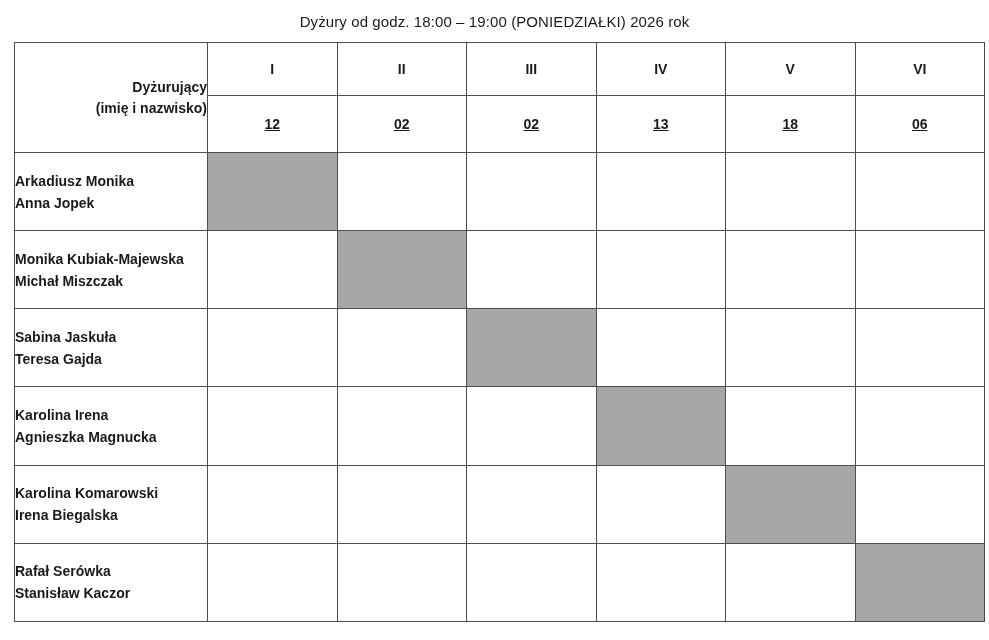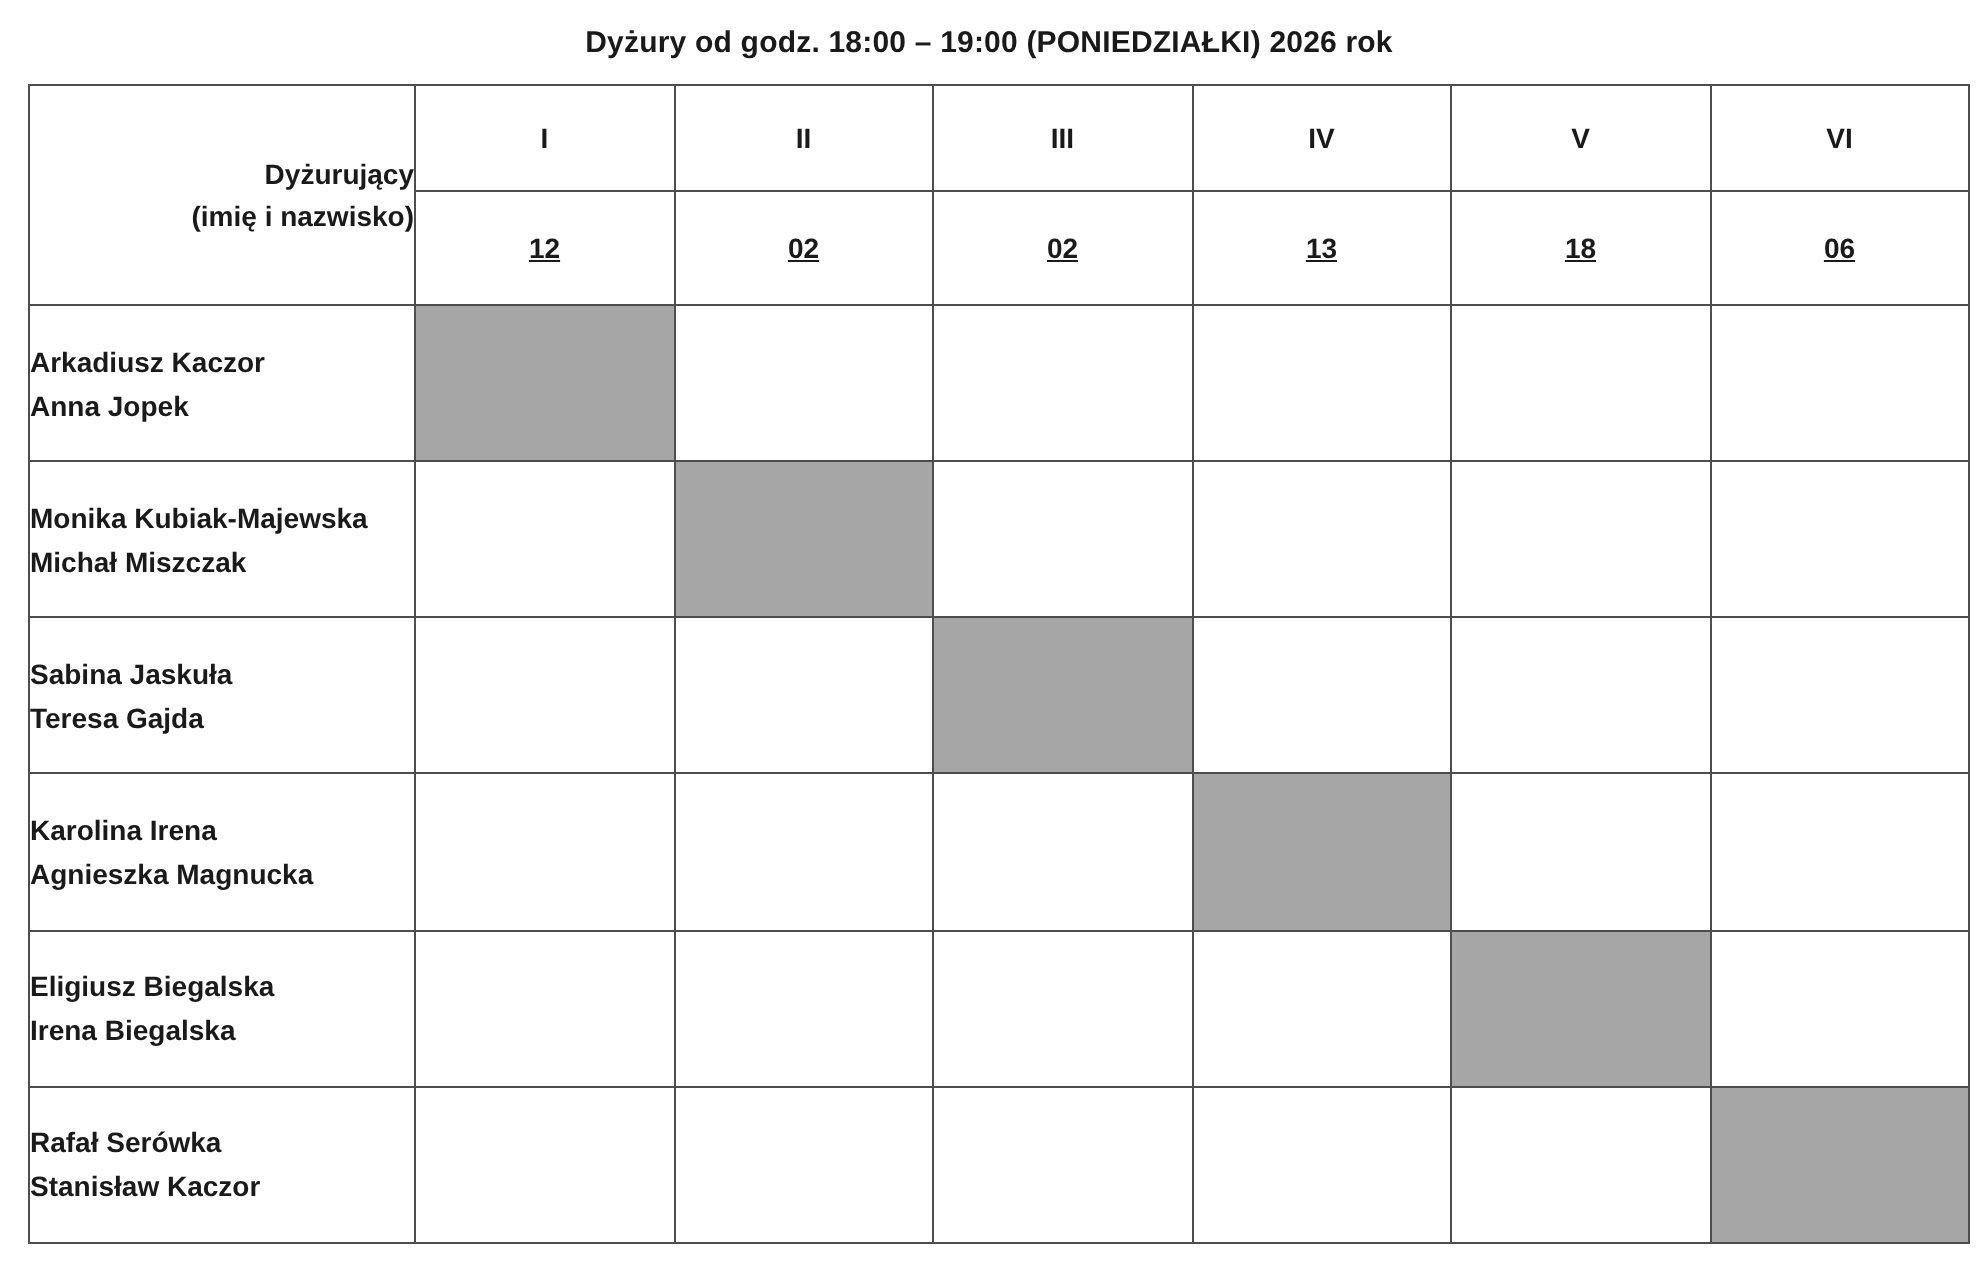--- a/index.html
+++ b/index.html
@@ -11,21 +11,21 @@
     margin:0;padding:0;background:#ffffff;
     font-family:"Liberation Sans",sans-serif;
     color:var(--text);
   }
   .page{
     width:989px;height:640px;box-sizing:border-box;
     background:#ffffff;overflow:hidden;
   }
   .title{
     height:42px;display:flex;align-items:center;justify-content:center;
-    font-weight:700;font-size:15px;letter-spacing:.1px;
+    font-weight:400;font-size:15px;letter-spacing:.1px;
   }
   table.schedule{
     border-collapse:collapse;table-layout:fixed;
     margin-left:14px;
     width:971px;height:580px;
   }
   table.schedule th, table.schedule td{
     border:1px solid var(--border);
     padding:0;
     font-size:14px;
@@ -77,21 +77,21 @@
         <tr class="number-row">
           <th class="num">12</th>
           <th class="num">02</th>
           <th class="num">02</th>
           <th class="num">13</th>
           <th class="num">18</th>
           <th class="num">06</th>
         </tr>
         <tr>
           <td class="names">
-            <div>Arkadiusz Kaczor</div>
+            <div>Arkadiusz Monika</div>
             <div>Anna Jopek</div>
           </td>
           <td class="duty shaded"></td>
           <td class="duty"></td>
           <td class="duty"></td>
           <td class="duty"></td>
           <td class="duty"></td>
           <td class="duty"></td>
         </tr>
         <tr>
@@ -125,21 +125,21 @@
           </td>
           <td class="duty"></td>
           <td class="duty"></td>
           <td class="duty"></td>
           <td class="duty shaded"></td>
           <td class="duty"></td>
           <td class="duty"></td>
         </tr>
         <tr>
           <td class="names">
-            <div>Eligiusz Biegalska</div>
+            <div>Karolina Komarowski</div>
             <div>Irena Biegalska</div>
           </td>
           <td class="duty"></td>
           <td class="duty"></td>
           <td class="duty"></td>
           <td class="duty"></td>
           <td class="duty shaded"></td>
           <td class="duty"></td>
         </tr>
         <tr>

